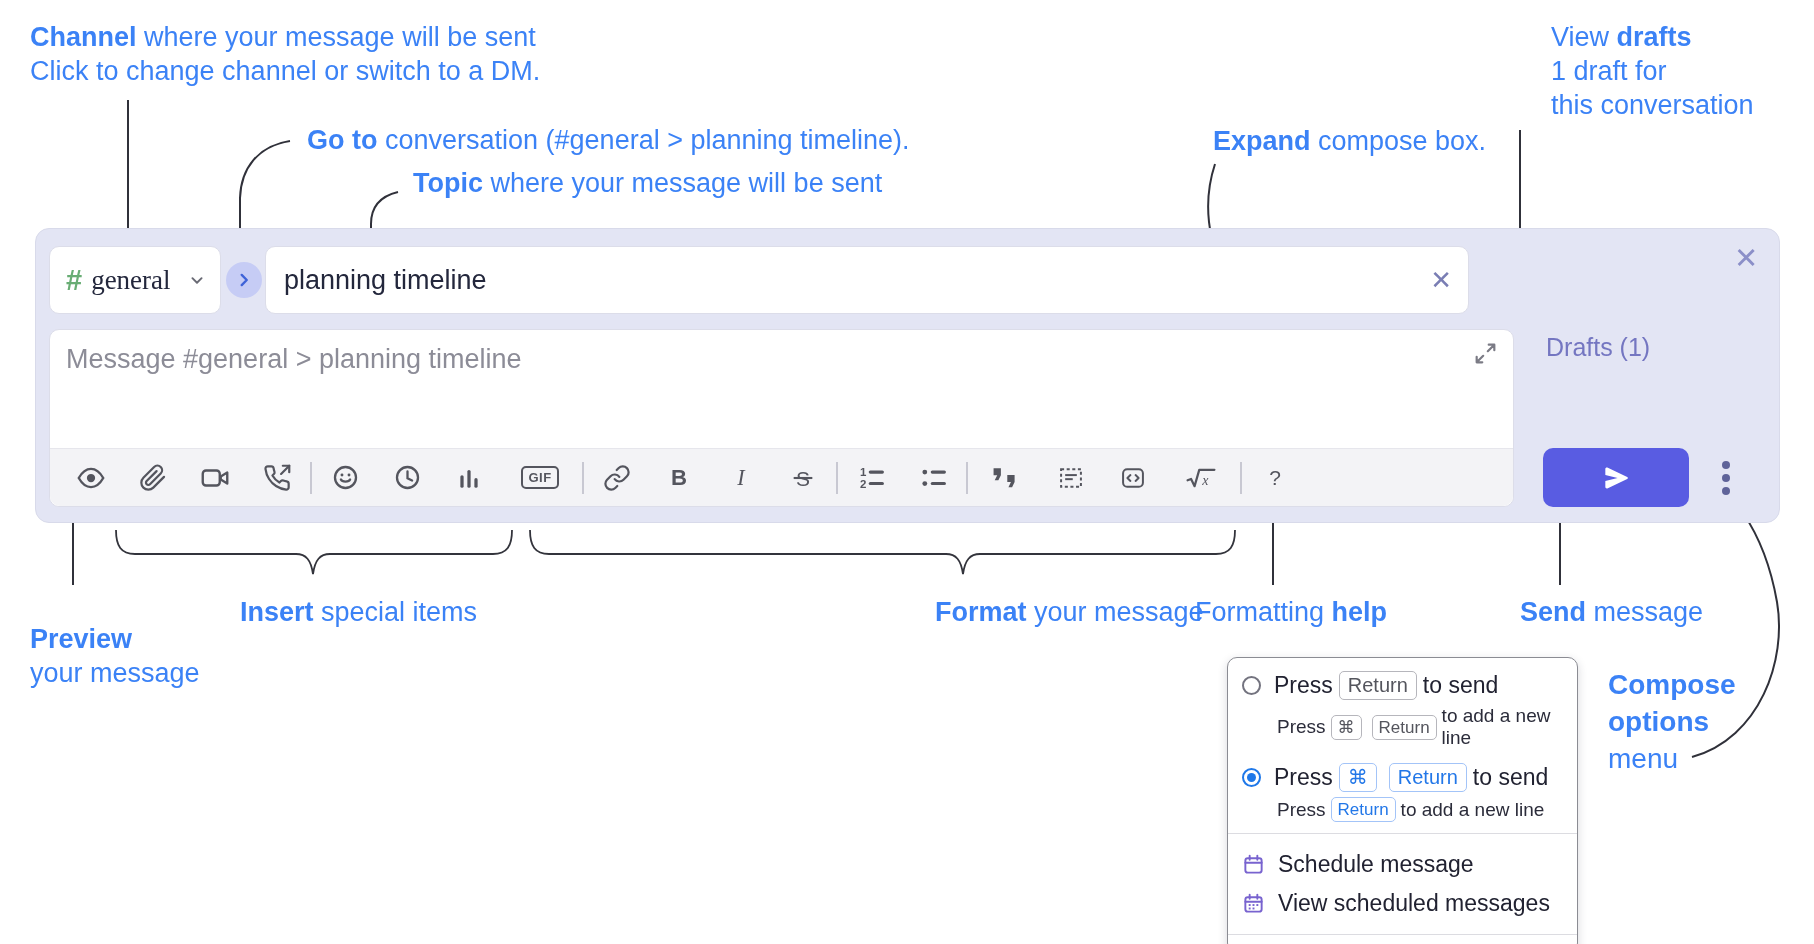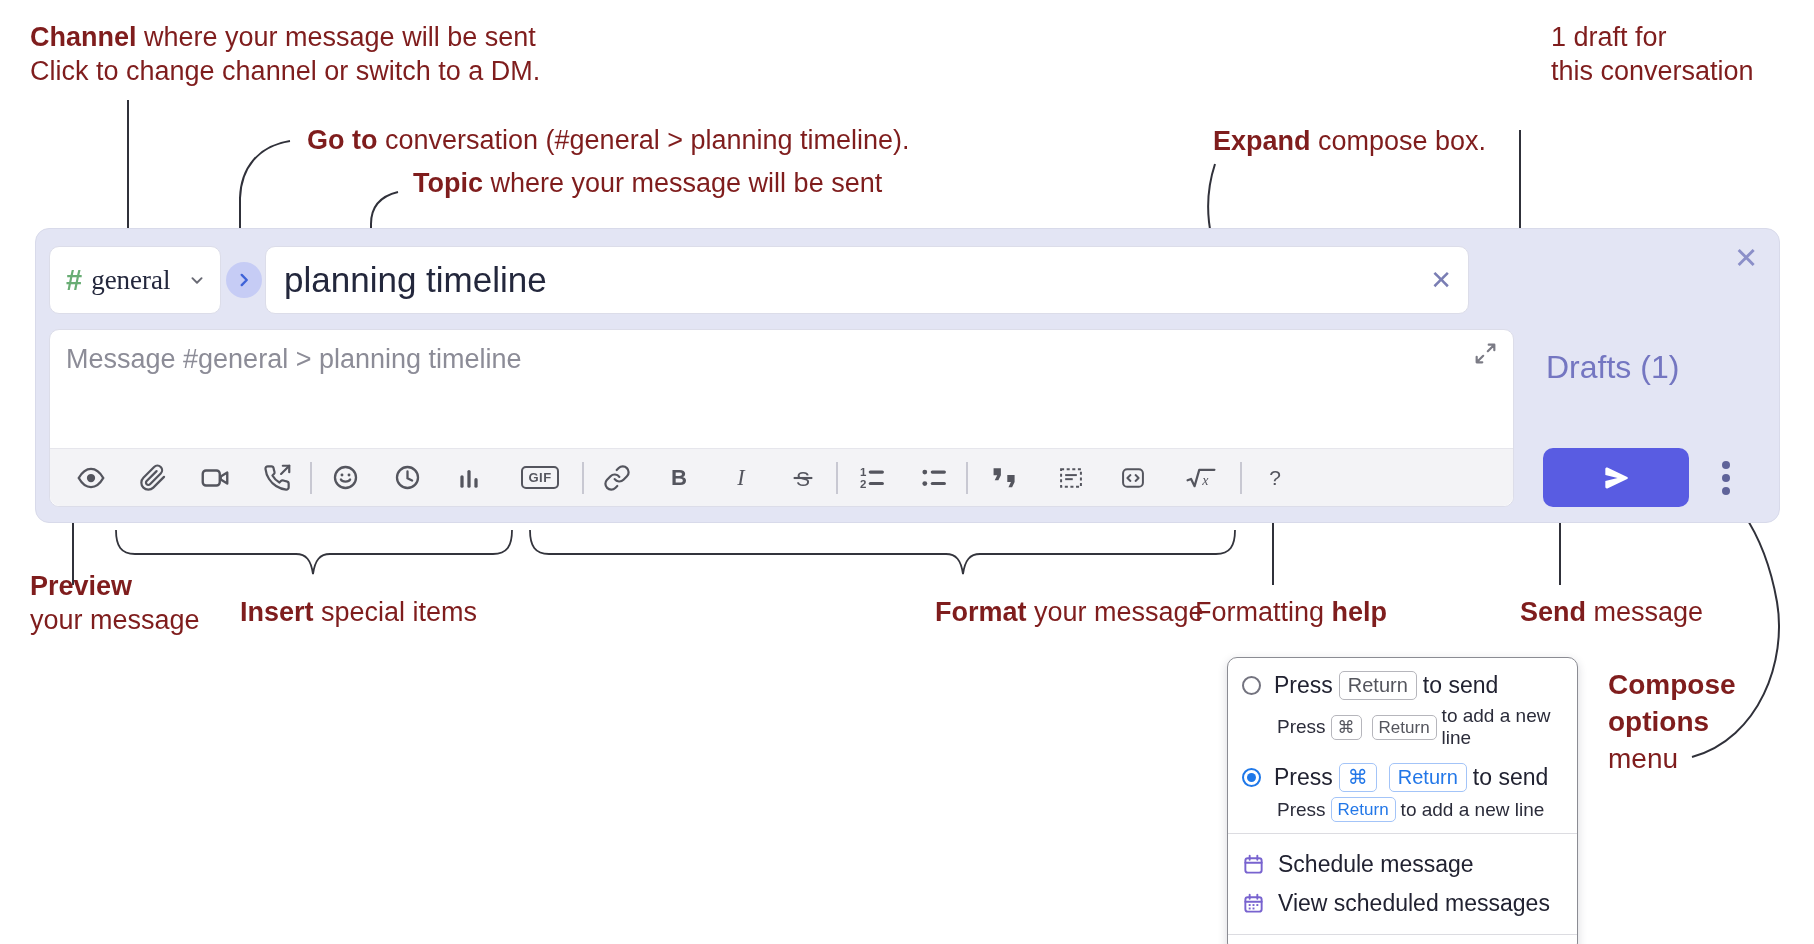--- a/index.html
+++ b/index.html
@@ -1,39 +1,39 @@
 <!DOCTYPE html>
 <html><head>
 <meta charset="utf-8">
 <style>
   html,body{margin:0;padding:0;background:#fff;}
   #canvas{position:relative;width:1814px;height:944px;background:#ffffff;
           font-family:"Liberation Sans","DejaVu Sans",sans-serif;overflow:hidden;}
-  .ann{position:absolute;font-size:27px;color:#7f1d1d;line-height:34px;white-space:nowrap;}
+  .ann{position:absolute;font-size:27px;color:#3b82f6;line-height:34px;white-space:nowrap;}
   .b{font-weight:700}
   .it{}
   
   .panel{position:absolute;left:35px;top:228px;width:1745px;height:295px;background:#e3e5f4;
          border-radius:14px;border:1px solid #d8daea;box-sizing:border-box;}
   .whitebox{position:absolute;background:#fff;border:1px solid #dcdde9;border-radius:10px;box-sizing:border-box;}
   .chanbox{left:13px;top:17px;width:172px;height:68px;display:flex;align-items:center;padding:0 12px 0 16px;cursor:pointer;}
   .hash{color:#68ad74;font-size:29px;font-weight:700;margin-right:9px;}
   .chname{font-size:27px;color:#23273c;flex:1;font-family:Liberation Serif, serif;}
   .gotocircle{position:absolute;left:190px;top:33px;width:36px;height:36px;border-radius:50%;
               background:#c6ccf5;display:flex;align-items:center;justify-content:center;cursor:pointer;}
   .topicbox{left:229px;top:17px;width:1204px;height:68px;display:flex;align-items:center;padding:0 16px;}
-  .topicbox input{flex:1;border:none;outline:none;font-family:inherit;font-size:35px;color:#23273c;background:transparent;}
+  .topicbox input{flex:1;border:none;outline:none;font-family:inherit;font-size:27px;color:#23273c;background:transparent;}
   .xbtn{font-size:26px;color:#7a7eb4;cursor:pointer;line-height:1;}
   .panelclose{position:absolute;left:1698px;top:12px;font-size:29px;color:#8b8fc8;cursor:pointer;}
   .msgbox{left:13px;top:100px;width:1465px;height:178px;}
   .msgbox textarea{position:absolute;left:14px;top:12px;width:1280px;height:100px;border:none;outline:none;
         resize:none;font-family:inherit;font-size:27px;color:#23273c;background:transparent;}
   .msgbox textarea::placeholder{color:#8c8c97;}
   .expandico{position:absolute;right:14px;top:10px;cursor:pointer;}
-  .draftslink{position:absolute;left:1510px;top:120px;font-size:32px;color:#7476c1;cursor:pointer;}
+  .draftslink{position:absolute;left:1510px;top:104px;font-size:25px;color:#7476c1;cursor:pointer;}
   .toolbar{position:absolute;left:0;bottom:0;width:100%;height:58px;background:#f3f3f6;border-top:1px solid #e6e6ec;
            border-radius:0 0 10px 10px;display:flex;align-items:center;padding-left:24px;box-sizing:border-box;}
   .tbtn{width:34px;height:34px;display:flex;align-items:center;justify-content:center;margin-right:28px;cursor:pointer;flex:none;}
   .tdiv{width:2px;height:32px;background:#c8c8d2;margin:0 16px 0 -12px;flex:none;}
   .gifchip{border:2px solid #54555e;border-radius:5px;font-size:13px;font-weight:700;color:#54555e;
            padding:3px 5px;letter-spacing:.5px;line-height:1;}
   .sendbtn{position:absolute;left:1507px;top:219px;width:146px;height:59px;border-radius:10px;background:#595ce2;
            display:flex;align-items:center;justify-content:center;cursor:pointer;}
   .moredots{position:absolute;left:1686px;top:232px;display:flex;flex-direction:column;gap:5px;cursor:pointer;}
   .moredots i{width:8px;height:8px;border-radius:50%;background:#5f6399;display:block;}
@@ -100,25 +100,26 @@
 
   <div class="ann" style="left:413px;top:166px">
     <span class="b">Topic</span><span> where your message will be sent</span>
   </div>
 
   <div class="ann" style="left:1213px;top:124px">
     <span class="b">Expand</span><span> compose box.</span>
   </div>
 
   <div class="ann" style="left:1551px;top:20px">
+    <div><span>View </span><span class="b">drafts</span></div>
     <div class="it">1 draft for</div>
     <div class="it">this conversation</div>
   </div>
 
-  <div class="ann" style="left:30px;top:569px">
+  <div class="ann" style="left:30px;top:622px">
     <div class="b">Preview</div>
     <div>your message</div>
   </div>
 
   <div class="ann" style="left:935px;top:595px">
     <span class="b">Format</span><span> your message</span>
   </div>
 
   <div class="ann" style="left:240px;top:595px">
     <span class="b">Insert</span><span> special items</span>

